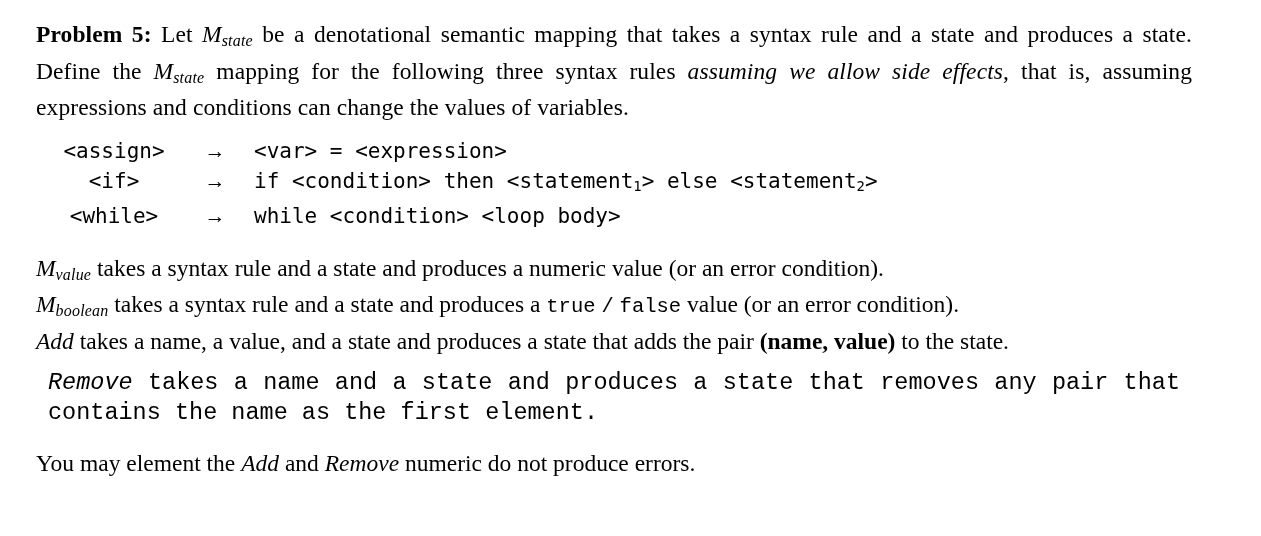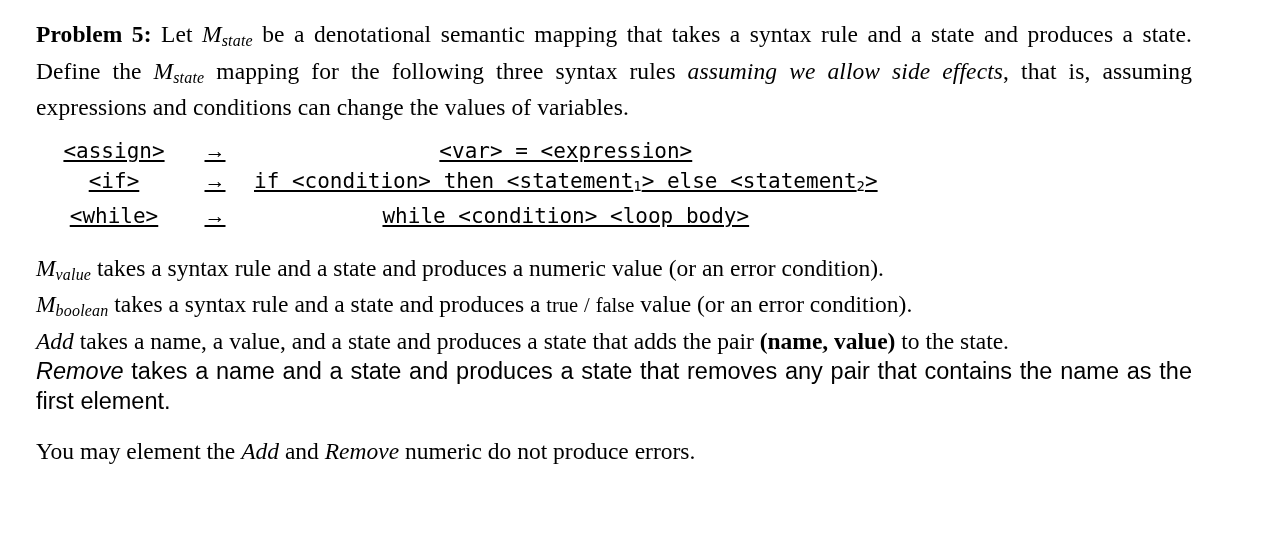--- a/index.html
+++ b/index.html
@@ -27,21 +27,21 @@
     font-size: 23.5px;
     line-height: 30px;
     text-align: justify;
     text-justify: inter-word;
     margin: 0;
     letter-spacing: 0.1px;
   }
   .bold { font-weight: bold; }
   .ital { font-style: italic; }
   .mono {
-    font-family: Liberation Serif, serif;
+    font-family: Liberation Mono, monospace;
     font-size: 20.5px;
     letter-spacing: 0;
   }
   
   .mvar {
     font-family: "Liberation Serif", "DejaVu Serif", serif;
     font-style: italic;
     font-size: 23.5px;
     white-space: nowrap;
   }
@@ -50,62 +50,61 @@
     font-size: 0.68em;
     vertical-align: -0.22em;
     letter-spacing: 0.2px;
   }
 
   
   .rules {
     margin: 14px 0 0 0;
     border-collapse: collapse;
     font-family: "DejaVu Sans Mono", "Liberation Mono", monospace;
-    text-decoration: underline;
   }
   .rules td {
     padding: 0;
     vertical-align: baseline;
     font-size: 21px;
     line-height: 30px;
     white-space: pre;
   }
   .rule-lhs {
     text-align: center;
     width: 128px;
     padding-left: 14px !important;
   }
   .rule-arrow {
     text-align: center;
     width: 74px;
     font-family: "Liberation Serif", "DejaVu Serif", serif;
     font-size: 23px;
   }
   .rule-rhs {
-    text-align: center;
+    text-align: left;
     padding-left: 2px !important;
   }
   .rule-rhs sub, .rule-lhs sub {
     font-size: 0.66em;
     vertical-align: -0.2em;
   }
 
   .block-mappings { margin-top: 22px; }
   .line {
     font-family: "Liberation Serif", "DejaVu Serif", serif;
     font-size: 23.5px;
     line-height: 30px;
     margin: 0;
     white-space: nowrap;
   }
   .wrapline {
-    font-family: Liberation Sans, sans-serif;
+    font-family: Liberation Mono, monospace;
     font-size: 23.5px;
     line-height: 30px;
-    margin: 0;
+    margin: 12px;
     text-align: justify;
     text-align-last: left;
   }
   .closing { margin-top: 20px; }
 </style>
 </head>
 <body>
 
 <div class="page">
 

